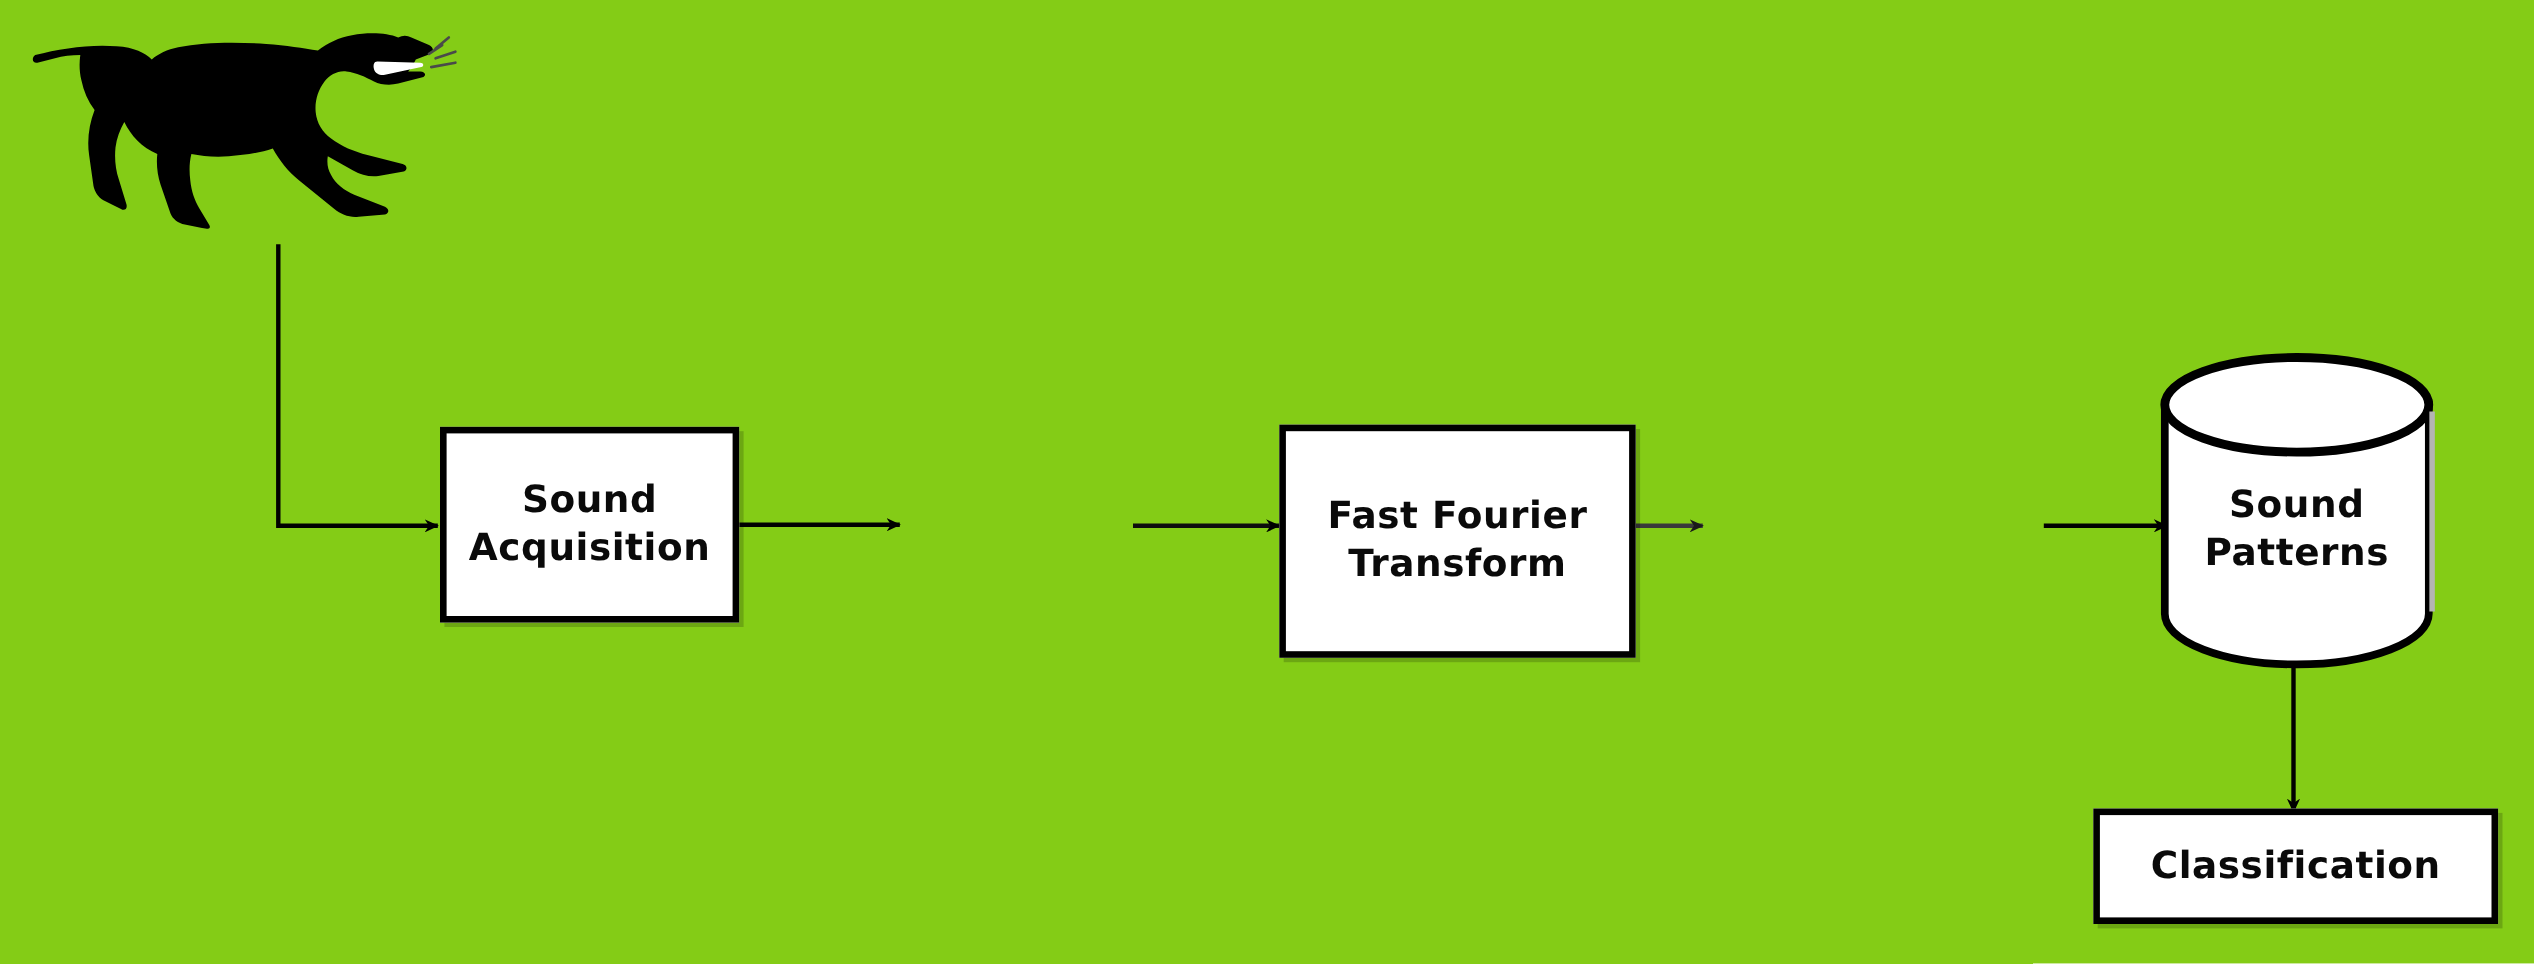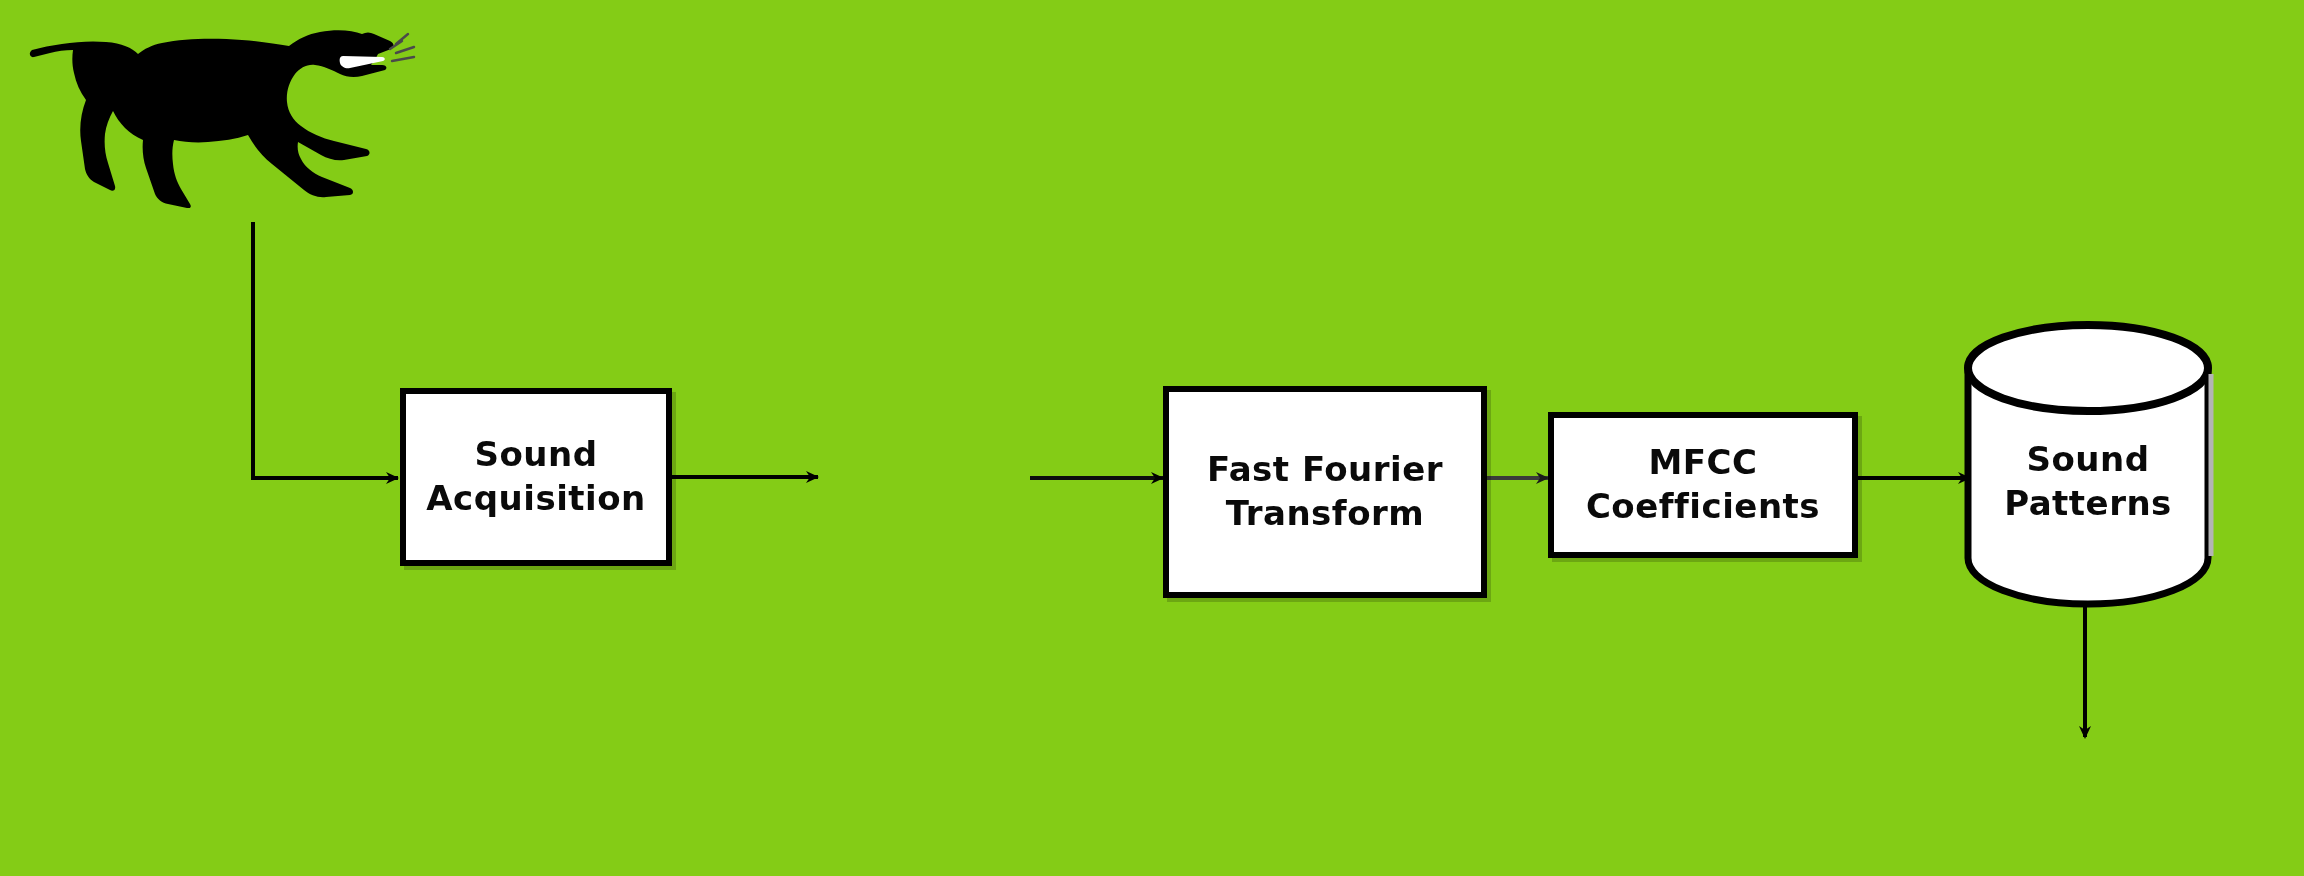--- a/index.html
+++ b/index.html
@@ -197,32 +197,31 @@
     <span class="node-label">Sound
 Acquisition</span>
   </div>
 
 
   <div class="node-box" style="left:1163px; top:386px; width:324px; height:212px;">
     <span class="node-label">Fast Fourier
 Transform</span>
   </div>
 
-  <div class="node-box" style="left:1548px; top:412px; width:310px; height:146px;">
-    <span class="node-label">MFCC
-Coefficients</span>
-  </div>
 
   <div class="cyl-wrap" style="left:1960px; top:318px; width:256px; height:296px;">
     <svg viewBox="0 0 256 296" width="256" height="296">
 
       <path d="M 8,50 L 8,240 A 120,46 0 0 0 248,240 L 248,50 Z" fill="#ffffff" stroke="#000000" stroke-width="7"></path>
 
       <ellipse cx="128" cy="50" rx="120" ry="43" fill="#ffffff" stroke="#000000" stroke-width="8"></ellipse>
 
       <path d="M 251,56 L 251,238" stroke="#b4b4b4" stroke-width="5" fill="none"></path>
     </svg>
     <span class="cyl-label" style="left:0; top:120px; width:256px;">Sound
 Patterns</span>
   </div>
 
+  <div class="node-box" style="left:1903px; top:735px; width:368px; height:105px;">
+    <span class="node-label">Classification</span>
+  </div>
 
 </div>
 
 </body></html>

